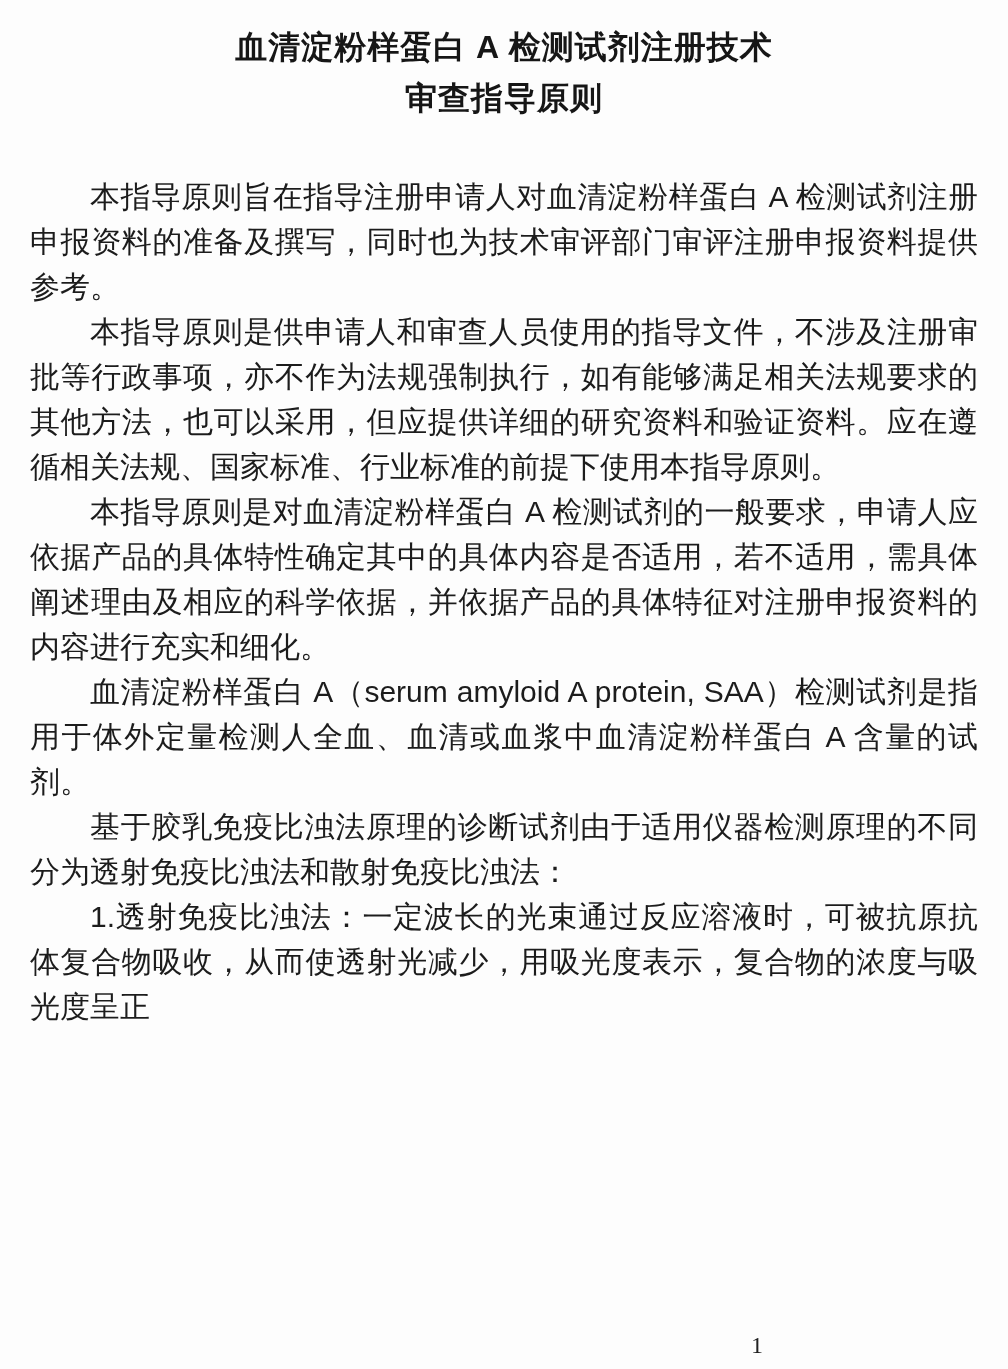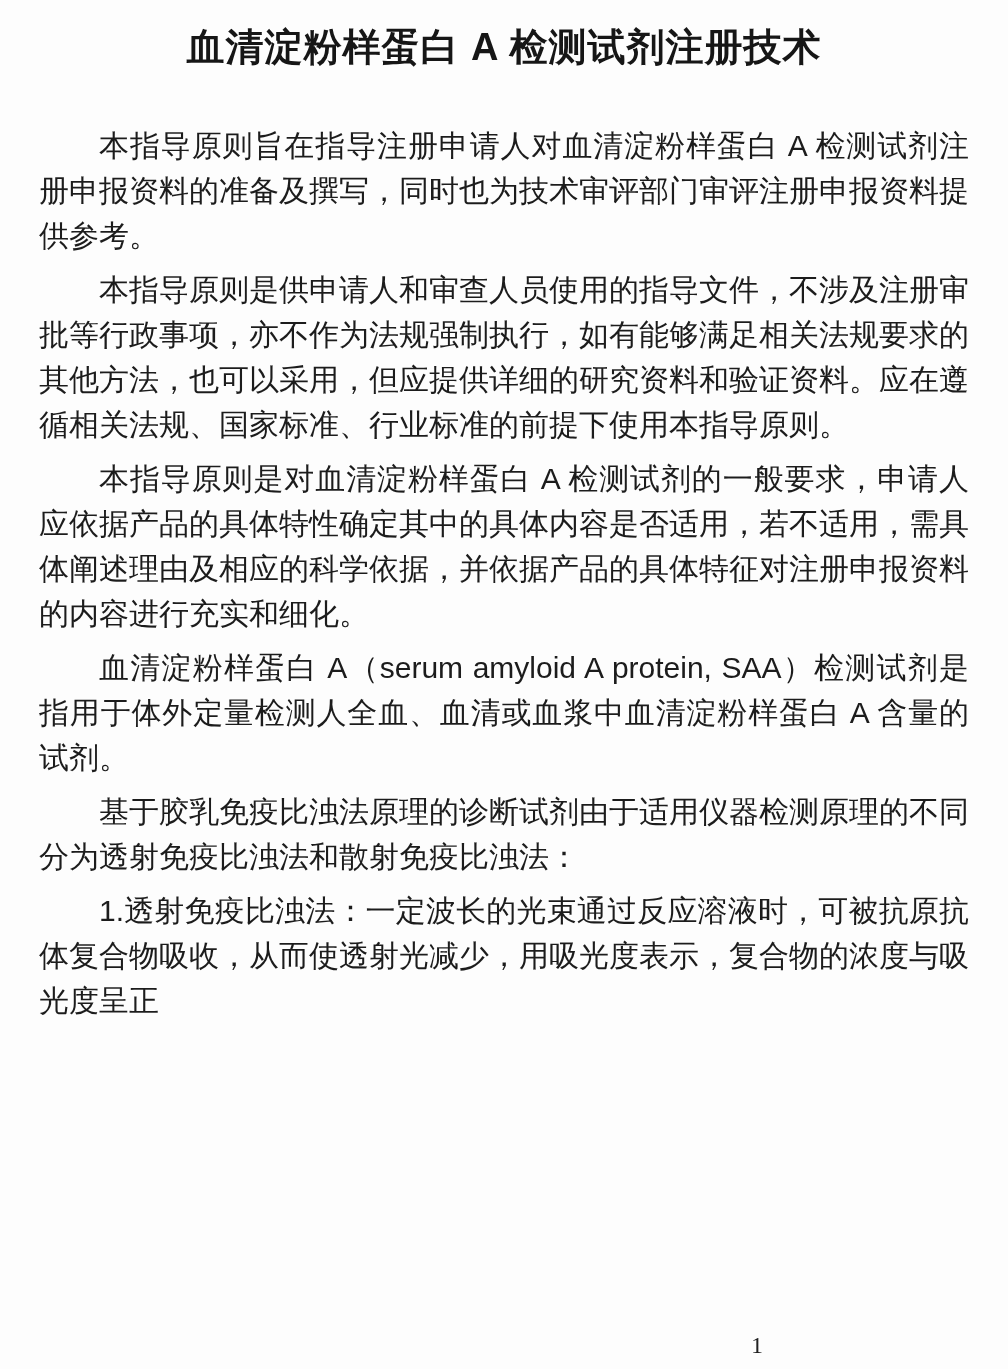--- a/index.html
+++ b/index.html
@@ -18,36 +18,36 @@
   .doc {
     box-sizing: border-box;
     width: 1008px;
     height: 1369px;
     padding: 22px 30px 0 30px;
     position: relative;
   }
   .doc-title {
     margin: 0;
     text-align: center;
-    font-size: 38px;
+    font-size: 32px;
     line-height: 51px;
     font-weight: bold;
     color: #161616;
     letter-spacing: 1px;
   }
   .content {
     margin-top: 50px;
     font-size: 30px;
     line-height: 45px;
     text-align: justify;
     text-justify: inter-ideograph;
     color: #1c1c1c;
   }
   .content p {
-    margin: 9px;
+    margin: 0;
     padding: 0;
     text-indent: 2em;
     word-break: break-all;
   }
   .page-number {
     position: absolute;
     left: 751px;
     top: 1333px;
     font-family: "Liberation Serif", "DejaVu Serif", serif;
     font-size: 24px;
@@ -55,20 +55,21 @@
     line-height: 1;
   }
 </style>
 </head>
 <body>
 
 <div class="doc">
 
   <h1 class="doc-title">
     <span>血清淀粉样蛋白 A 检测试剂注册技术</span><br>
+    <span>审查指导原则</span>
   </h1>
 
   <div class="content">
     <p>本指导原则旨在指导注册申请人对血清淀粉样蛋白 A 检测试剂注册申报资料的准备及撰写，同时也为技术审评部门审评注册申报资料提供参考。</p>
     <p>本指导原则是供申请人和审查人员使用的指导文件，不涉及注册审批等行政事项，亦不作为法规强制执行，如有能够满足相关法规要求的其他方法，也可以采用，但应提供详细的研究资料和验证资料。应在遵循相关法规、国家标准、行业标准的前提下使用本指导原则。</p>
     <p>本指导原则是对血清淀粉样蛋白 A 检测试剂的一般要求，申请人应依据产品的具体特性确定其中的具体内容是否适用，若不适用，需具体阐述理由及相应的科学依据，并依据产品的具体特征对注册申报资料的内容进行充实和细化。</p>
     <p>血清淀粉样蛋白 A（serum amyloid A protein, SAA）检测试剂是指用于体外定量检测人全血、血清或血浆中血清淀粉样蛋白 A 含量的试剂。</p>
     <p>基于胶乳免疫比浊法原理的诊断试剂由于适用仪器检测原理的不同分为透射免疫比浊法和散射免疫比浊法：</p>
     <p>1.透射免疫比浊法：一定波长的光束通过反应溶液时，可被抗原抗体复合物吸收，从而使透射光减少，用吸光度表示，复合物的浓度与吸光度呈正</p>
   </div>

